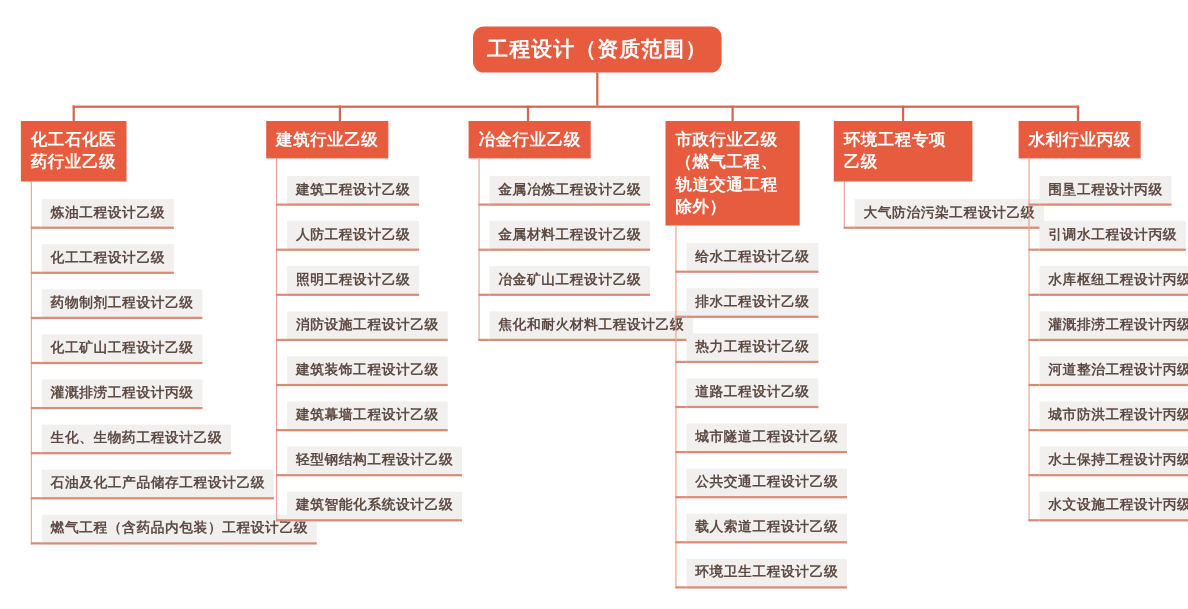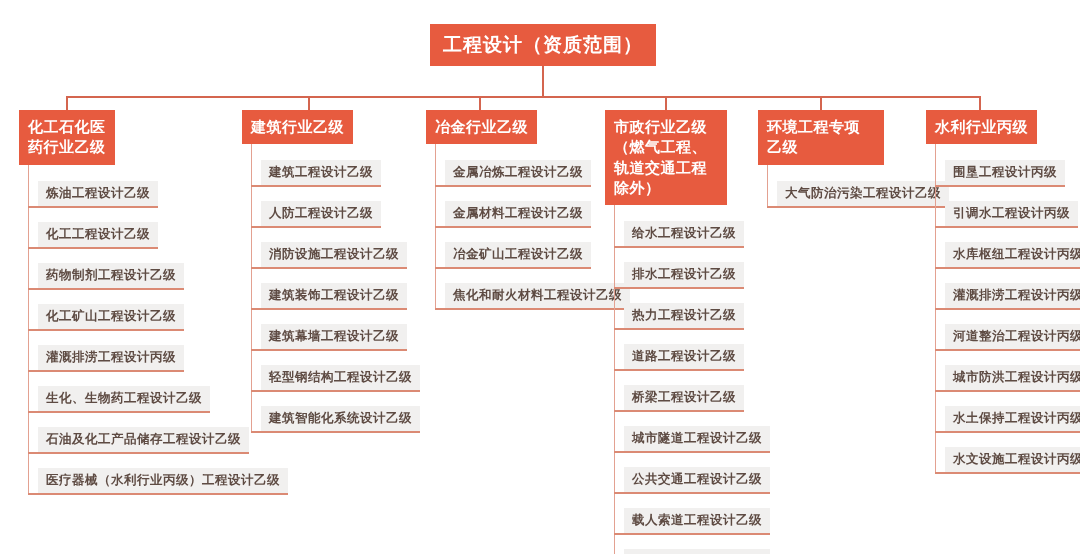--- a/index.html
+++ b/index.html
@@ -4,21 +4,21 @@
 <style>
   html,body { margin:0; padding:0; background:#ffffff; }
   .canvas {
     position:relative; width:1080px; height:554px; background:#ffffff;
     font-family:"DejaVu Sans","Liberation Sans",sans-serif; overflow:hidden;
   }
   .root-box {
     position:absolute; left:430px; top:24px; width:226px; height:42px;
     background:var(--accent,#E75B3F); color:#fff; font-weight:bold; font-size:19px;
     display:flex; align-items:center; justify-content:center; letter-spacing:1px;
-    box-sizing:border-box; white-space:nowrap;
+    box-sizing:border-box; white-space:nowrap;border-radius:10px;
   }
   .line { position:absolute; background:var(--connector,#D4654F); }
   .root-drop { left:542px; top:66px; width:2px; height:30px; }
   .trunk { left:66px; top:96px; width:915px; height:2px; }
   .drop { top:96px; width:2px; height:16px; }
   .d1 { left:66px; } .d2 { left:308px; } .d3 { left:479px; }
   .d4 { left:665px; } .d5 { left:820px; } .d6 { left:979px; }
 
   .col { position:absolute; top:110px; }
   .c1 { left:19px; } .c2 { left:242px; } .c3 { left:426px; }
@@ -69,29 +69,30 @@
   <div class="col c1">
     <div class="hdr">化工石化医药行业乙级</div>
     <div class="kids">
       <div class="kid">炼油工程设计乙级</div>
       <div class="kid">化工工程设计乙级</div>
       <div class="kid">药物制剂工程设计乙级</div>
       <div class="kid">化工矿山工程设计乙级</div>
       <div class="kid">灌溉排涝工程设计丙级</div>
       <div class="kid">生化、生物药工程设计乙级</div>
       <div class="kid">石油及化工产品储存工程设计乙级</div>
-      <div class="kid">医疗器械（水利行业丙级）工程设计乙级</div>
+      <div class="kid">燃气工程（含药品内包装）工程设计乙级</div>
     </div>
   </div>
 
   <div class="col c2">
     <div class="hdr">建筑行业乙级</div>
     <div class="kids">
       <div class="kid">建筑工程设计乙级</div>
       <div class="kid">人防工程设计乙级</div>
+      <div class="kid">照明工程设计乙级</div>
       <div class="kid">消防设施工程设计乙级</div>
       <div class="kid">建筑装饰工程设计乙级</div>
       <div class="kid">建筑幕墙工程设计乙级</div>
       <div class="kid">轻型钢结构工程设计乙级</div>
       <div class="kid">建筑智能化系统设计乙级</div>
     </div>
   </div>
 
   <div class="col c3">
     <div class="hdr">冶金行业乙级</div>
@@ -103,21 +104,20 @@
     </div>
   </div>
 
   <div class="col c4">
     <div class="hdr">市政行业乙级（燃气工程、轨道交通工程除外）</div>
     <div class="kids">
       <div class="kid">给水工程设计乙级</div>
       <div class="kid">排水工程设计乙级</div>
       <div class="kid">热力工程设计乙级</div>
       <div class="kid">道路工程设计乙级</div>
-      <div class="kid">桥梁工程设计乙级</div>
       <div class="kid">城市隧道工程设计乙级</div>
       <div class="kid">公共交通工程设计乙级</div>
       <div class="kid">载人索道工程设计乙级</div>
       <div class="kid">环境卫生工程设计乙级</div>
     </div>
   </div>
 
   <div class="col c5">
     <div class="hdr">环境工程专项乙级</div>
     <div class="kids">

